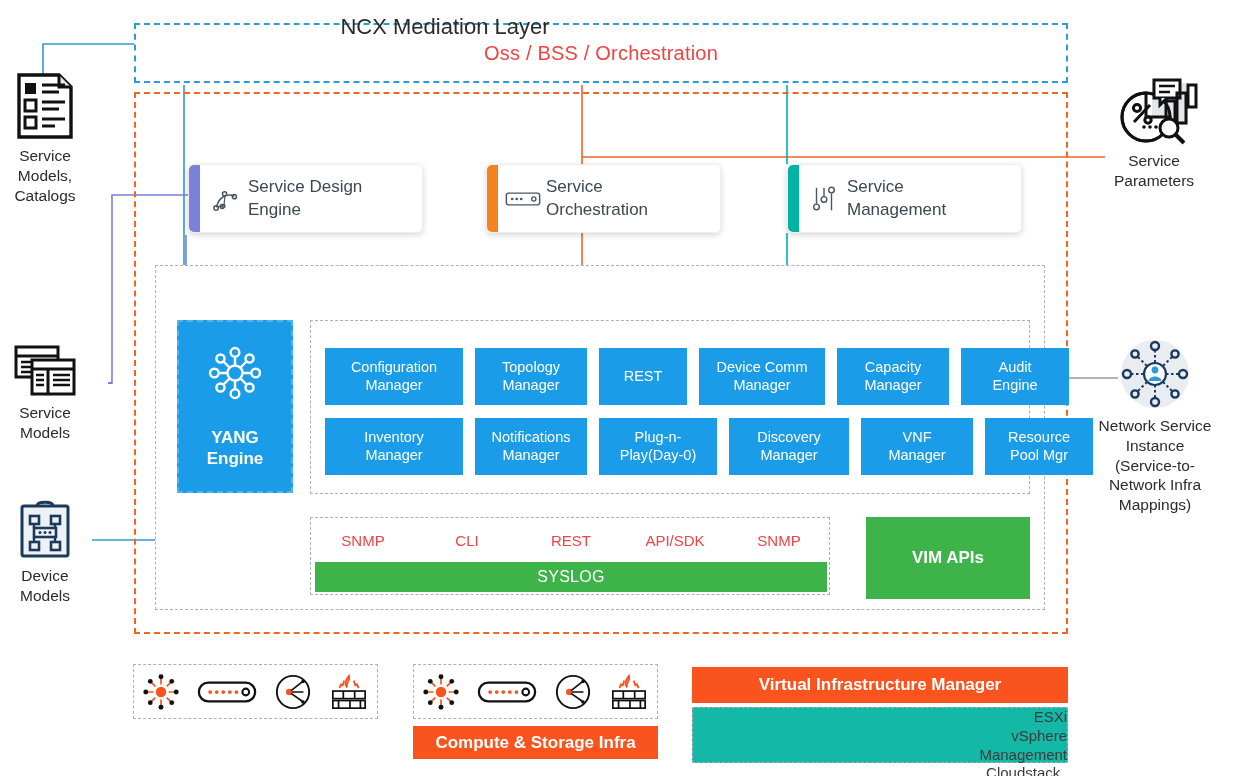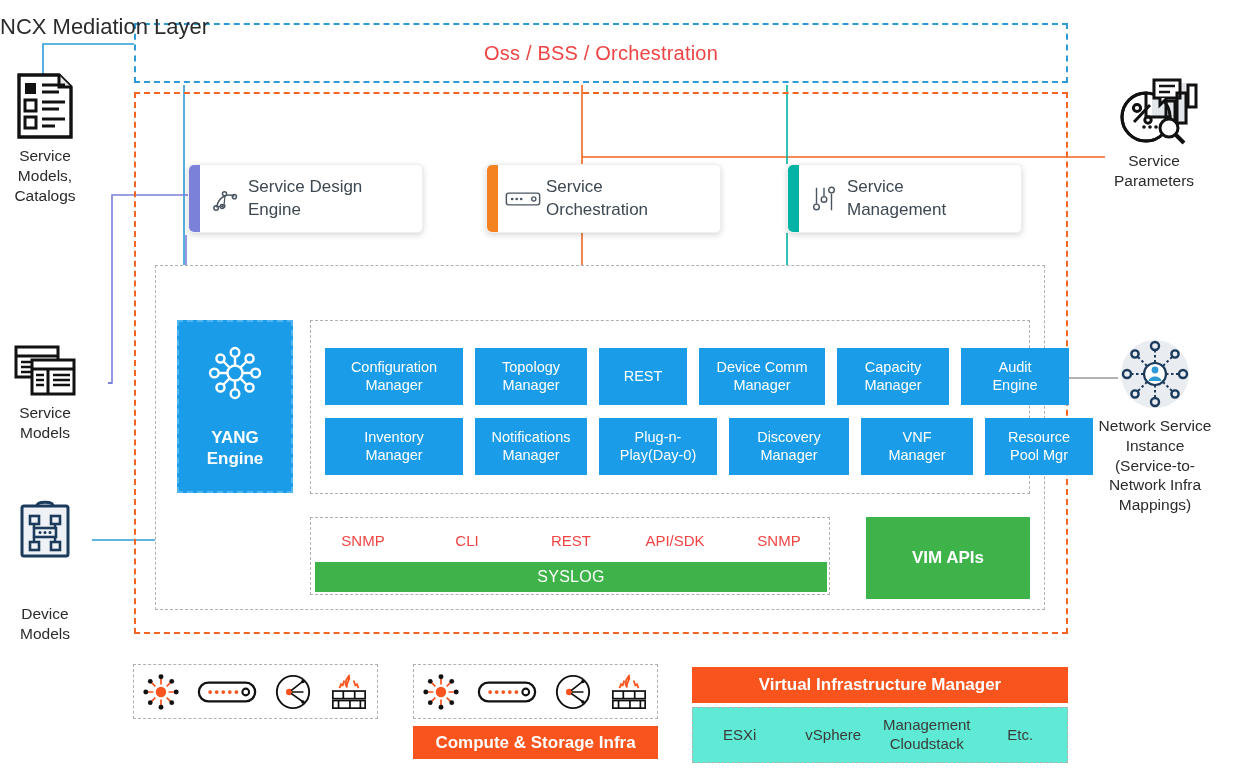--- a/index.html
+++ b/index.html
@@ -26,21 +26,21 @@
   #ncx-platform-title{
     left:0;top:14px;width:934px;text-align:center;
     font-size:23px;color:#2b2b2b;
   }
 
   #mediation{
     left:155px;top:265px;width:890px;height:345px;
     border:1.5px dashed #b0b0b0;background:#fff;
   }
   #mediation-title{
-    left:0;top:14px;width:890px;text-align:left;
+    left:0;top:14px;width:890px;text-align:center;
     font-size:22px;color:#2b2b2b;
   }
 
   #modules-box{
     left:310px;top:320px;width:720px;height:174px;
     border:1.5px dashed #b0b0b0;background:#fff;
   }
 
   
   .card{
@@ -108,31 +108,31 @@
     color:#fff;font-size:17px;font-weight:bold;
     display:flex;align-items:center;justify-content:center;
   }
   #vim-header{
     left:692px;top:667px;width:376px;height:36px;background:#f9541d;
     color:#fff;font-size:17px;font-weight:bold;
     display:flex;align-items:center;justify-content:center;
   }
   #vim-body{
     left:692px;top:707px;width:376px;height:56px;
-    border:1.5px dashed #b0b0b0;background:#5eead4;
-    display:flex;align-items:center;
+    border:1.5px dashed #b0b0b0;background:#14b8a6;
+    display:flex;align-items:flex-end;flex-direction:column;
   }
   #vim-body .v{flex:1;text-align:center;font-size:15px;color:#3b3b3b;line-height:1.25;}
 
   
   .legend{display:flex;flex-direction:column;align-items:center;}
   .legend .lab{font-size:15.5px;line-height:1.28;text-align:center;color:#2b2b2b;margin-top:6px;}
   #leg-smc{left:2px;top:72px;width:86px;}
   #leg-sm{left:2px;top:345px;width:86px;}
-  #leg-dm{left:2px;top:498px;width:86px;gap:38px;}
+  #leg-dm{left:2px;top:498px;width:86px;}
   #leg-sp{left:1094px;top:75px;width:120px;}
   #leg-nsi{left:1085px;top:338px;width:140px;}
 
   
   #wires{position:absolute;left:0;top:0;width:1233px;height:776px;pointer-events:none;}
 </style>
 </head>
 <body>
 
 <div class="stage">

